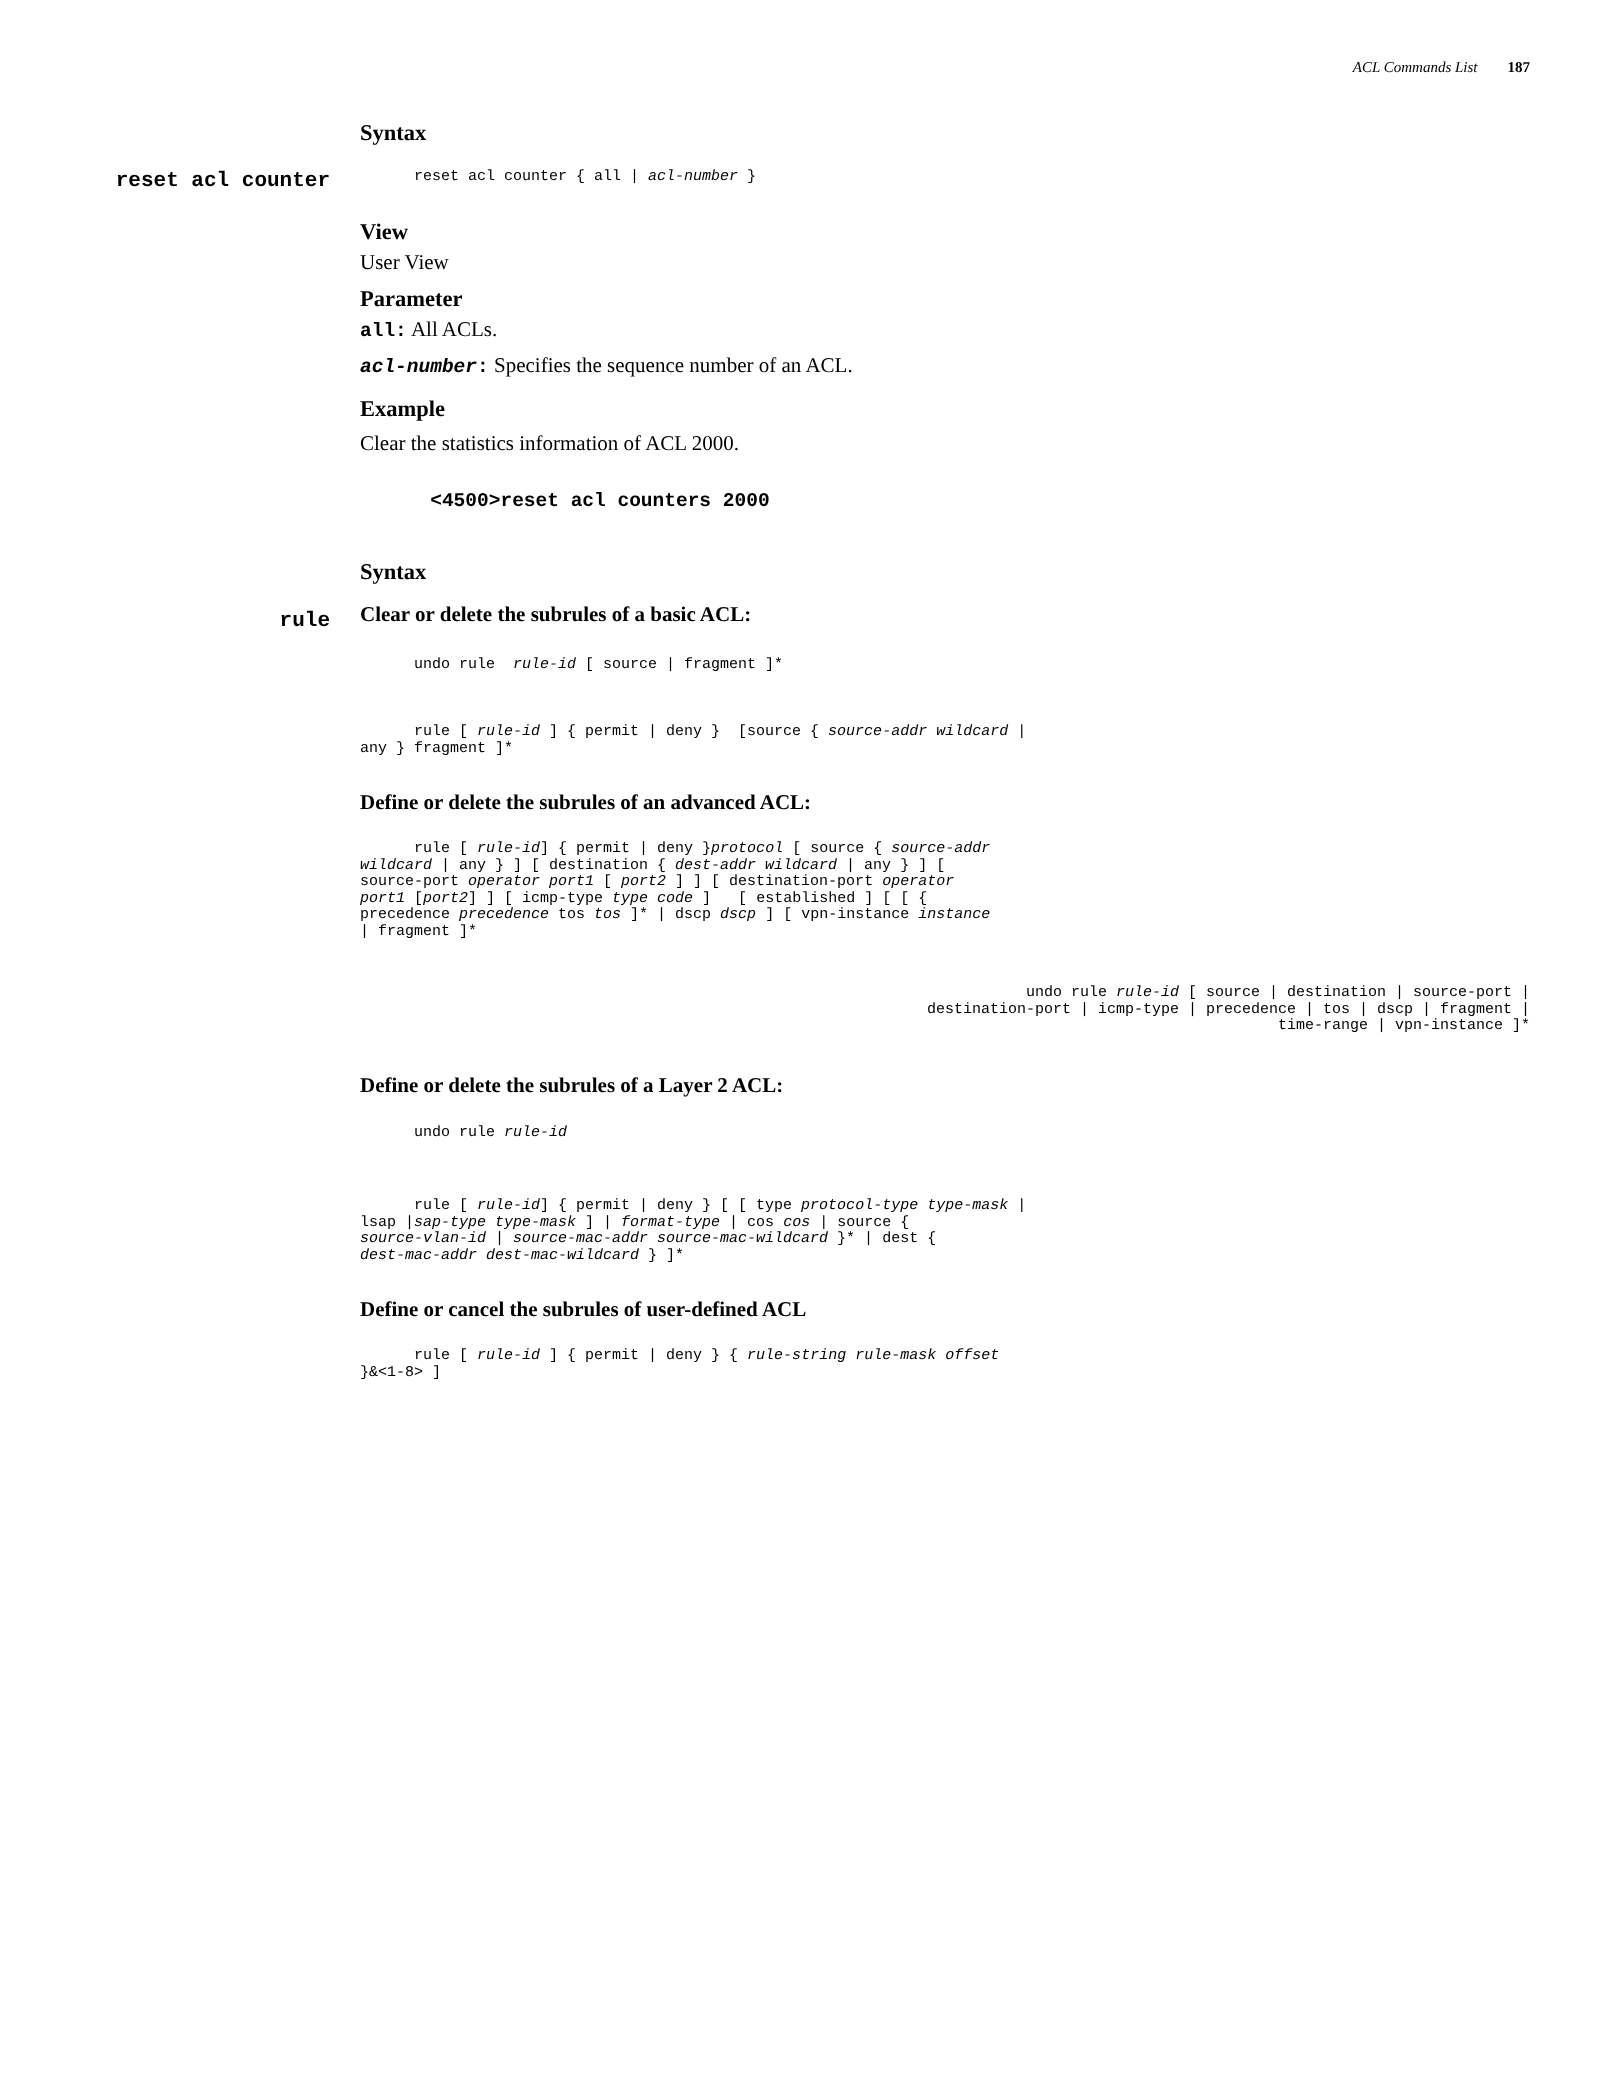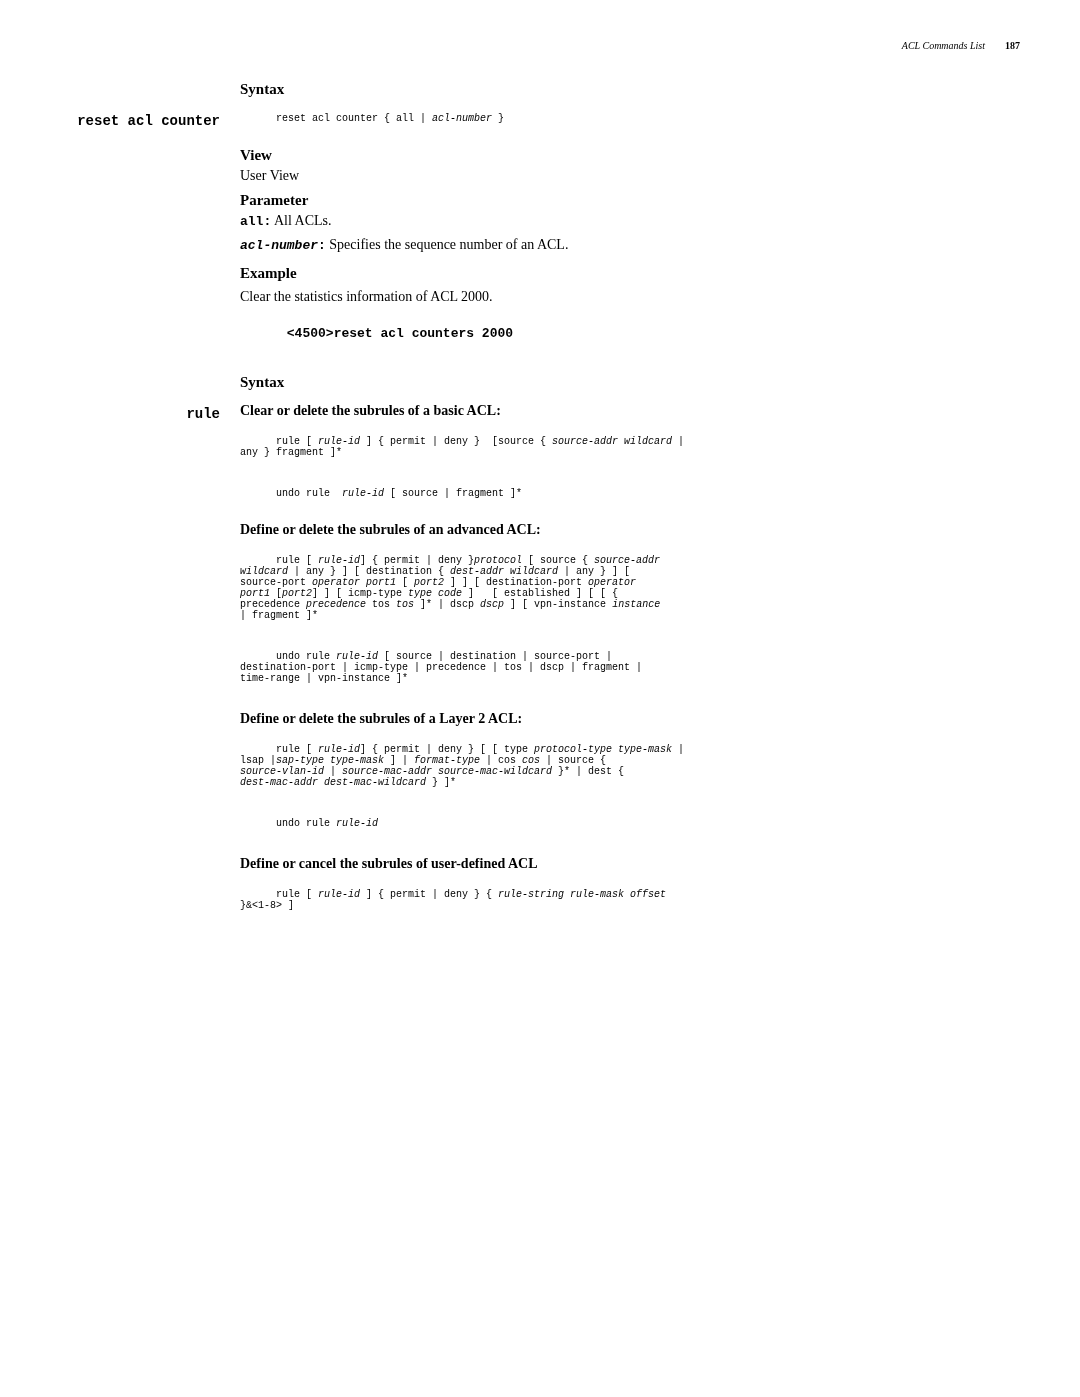--- a/index.html
+++ b/index.html
@@ -147,41 +147,41 @@
   </div>
 </div>
 
 <div class="command-section">
   <div class="command-name">rule</div>
   <div class="command-body">
 
     <div class="section-heading">Syntax</div>
 
     <div class="subsection-heading">Clear or delete the subrules of a basic ACL:</div>
+    <div class="code-line" style="margin-top:8px;margin-bottom:12px;">
+      undo rule&nbsp; <em>rule-id</em> [ source | fragment ]*
+    </div>
     <div class="code-line">
       rule [ <em>rule-id</em> ] { permit | deny }&nbsp; [source { <em>source-addr wildcard</em> |<br>any } fragment ]*
-    </div>
-    <div class="code-line" style="margin-top:8px;margin-bottom:12px;">
-      undo rule&nbsp; <em>rule-id</em> [ source | fragment ]*
     </div>
 
     <div class="subsection-heading">Define or delete the subrules of an advanced ACL:</div>
     <div class="code-line" style="margin-bottom:8px;">
       rule [ <em>rule-id</em>] { permit | deny }<em>protocol</em> [ source { <em>source-addr<br>wildcard</em> | any } ] [ destination { <em>dest-addr wildcard</em> | any } ] [<br>source-port <em>operator port1</em> [ <em>port2</em> ] ] [ destination-port <em>operator</em><br><em>port1</em> [<em>port2</em>] ] [ icmp-type <em>type code</em> ]&nbsp;&nbsp; [ established ] [ [ {<br>precedence <em>precedence</em> tos <em>tos</em> ]* | dscp <em>dscp</em> ] [ vpn-instance <em>instance</em><br>| fragment ]*
     </div>
-    <div class="code-line" style="margin-bottom:16px;">
+    <div class="code-line" style="margin-bottom:16px;text-align:right;">
       undo rule <em>rule-id</em> [ source | destination | source-port |<br>destination-port | icmp-type | precedence | tos | dscp | fragment |<br>time-range | vpn-instance ]*
     </div>
 
     <div class="subsection-heading">Define or delete the subrules of a Layer 2 ACL:</div>
+    <div class="code-line" style="margin-bottom:16px;">
+      undo rule <em>rule-id</em>
+    </div>
     <div class="code-line" style="margin-bottom:8px;">
       rule [ <em>rule-id</em>] { permit | deny } [ [ type <em>protocol-type type-mask</em> |<br>lsap |<em>sap-type type-mask</em> ] | <em>format-type</em> | cos <em>cos</em> | source {<br><em>source-vlan-id</em> | <em>source-mac-addr source-mac-wildcard</em> }* | dest {<br><em>dest-mac-addr dest-mac-wildcard</em> } ]*
-    </div>
-    <div class="code-line" style="margin-bottom:16px;">
-      undo rule <em>rule-id</em>
     </div>
 
     <div class="subsection-heading">Define or cancel the subrules of user-defined ACL</div>
     <div class="code-line">
       rule [ <em>rule-id</em> ] { permit | deny } { <em>rule-string rule-mask offset</em><br>}&amp;&lt;1-8&gt; ]
     </div>
 
   </div>
 </div>
 

